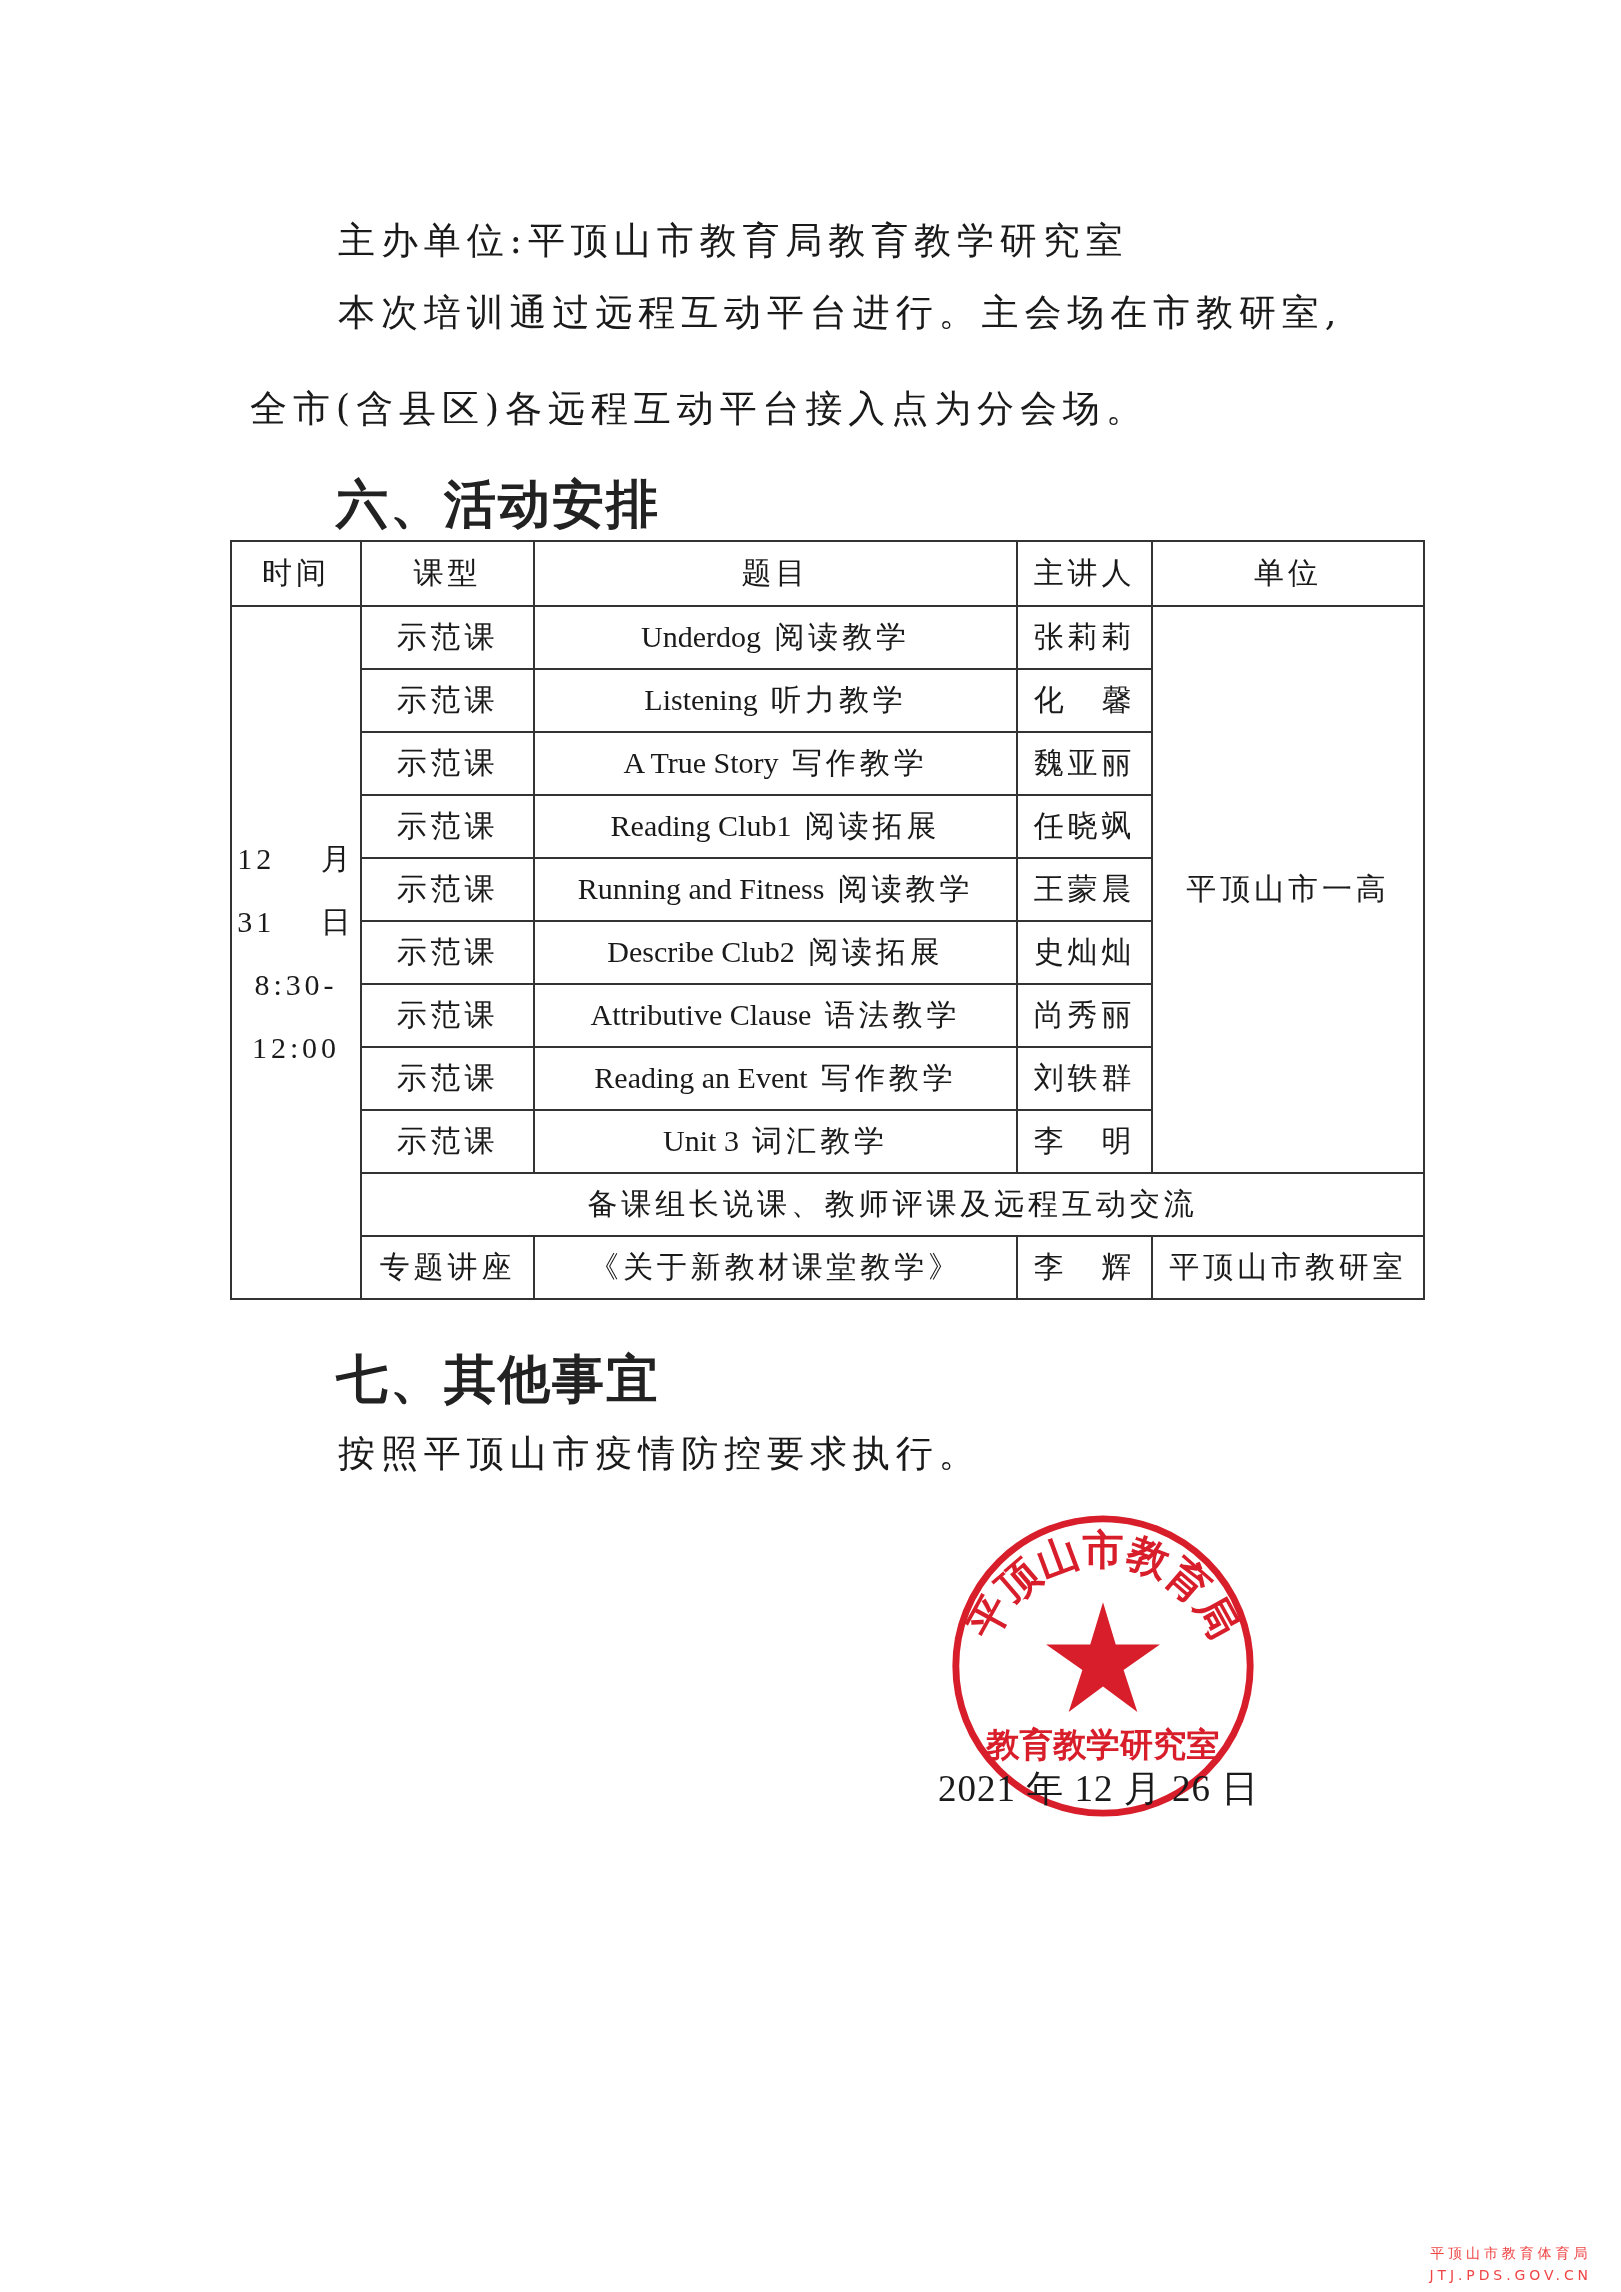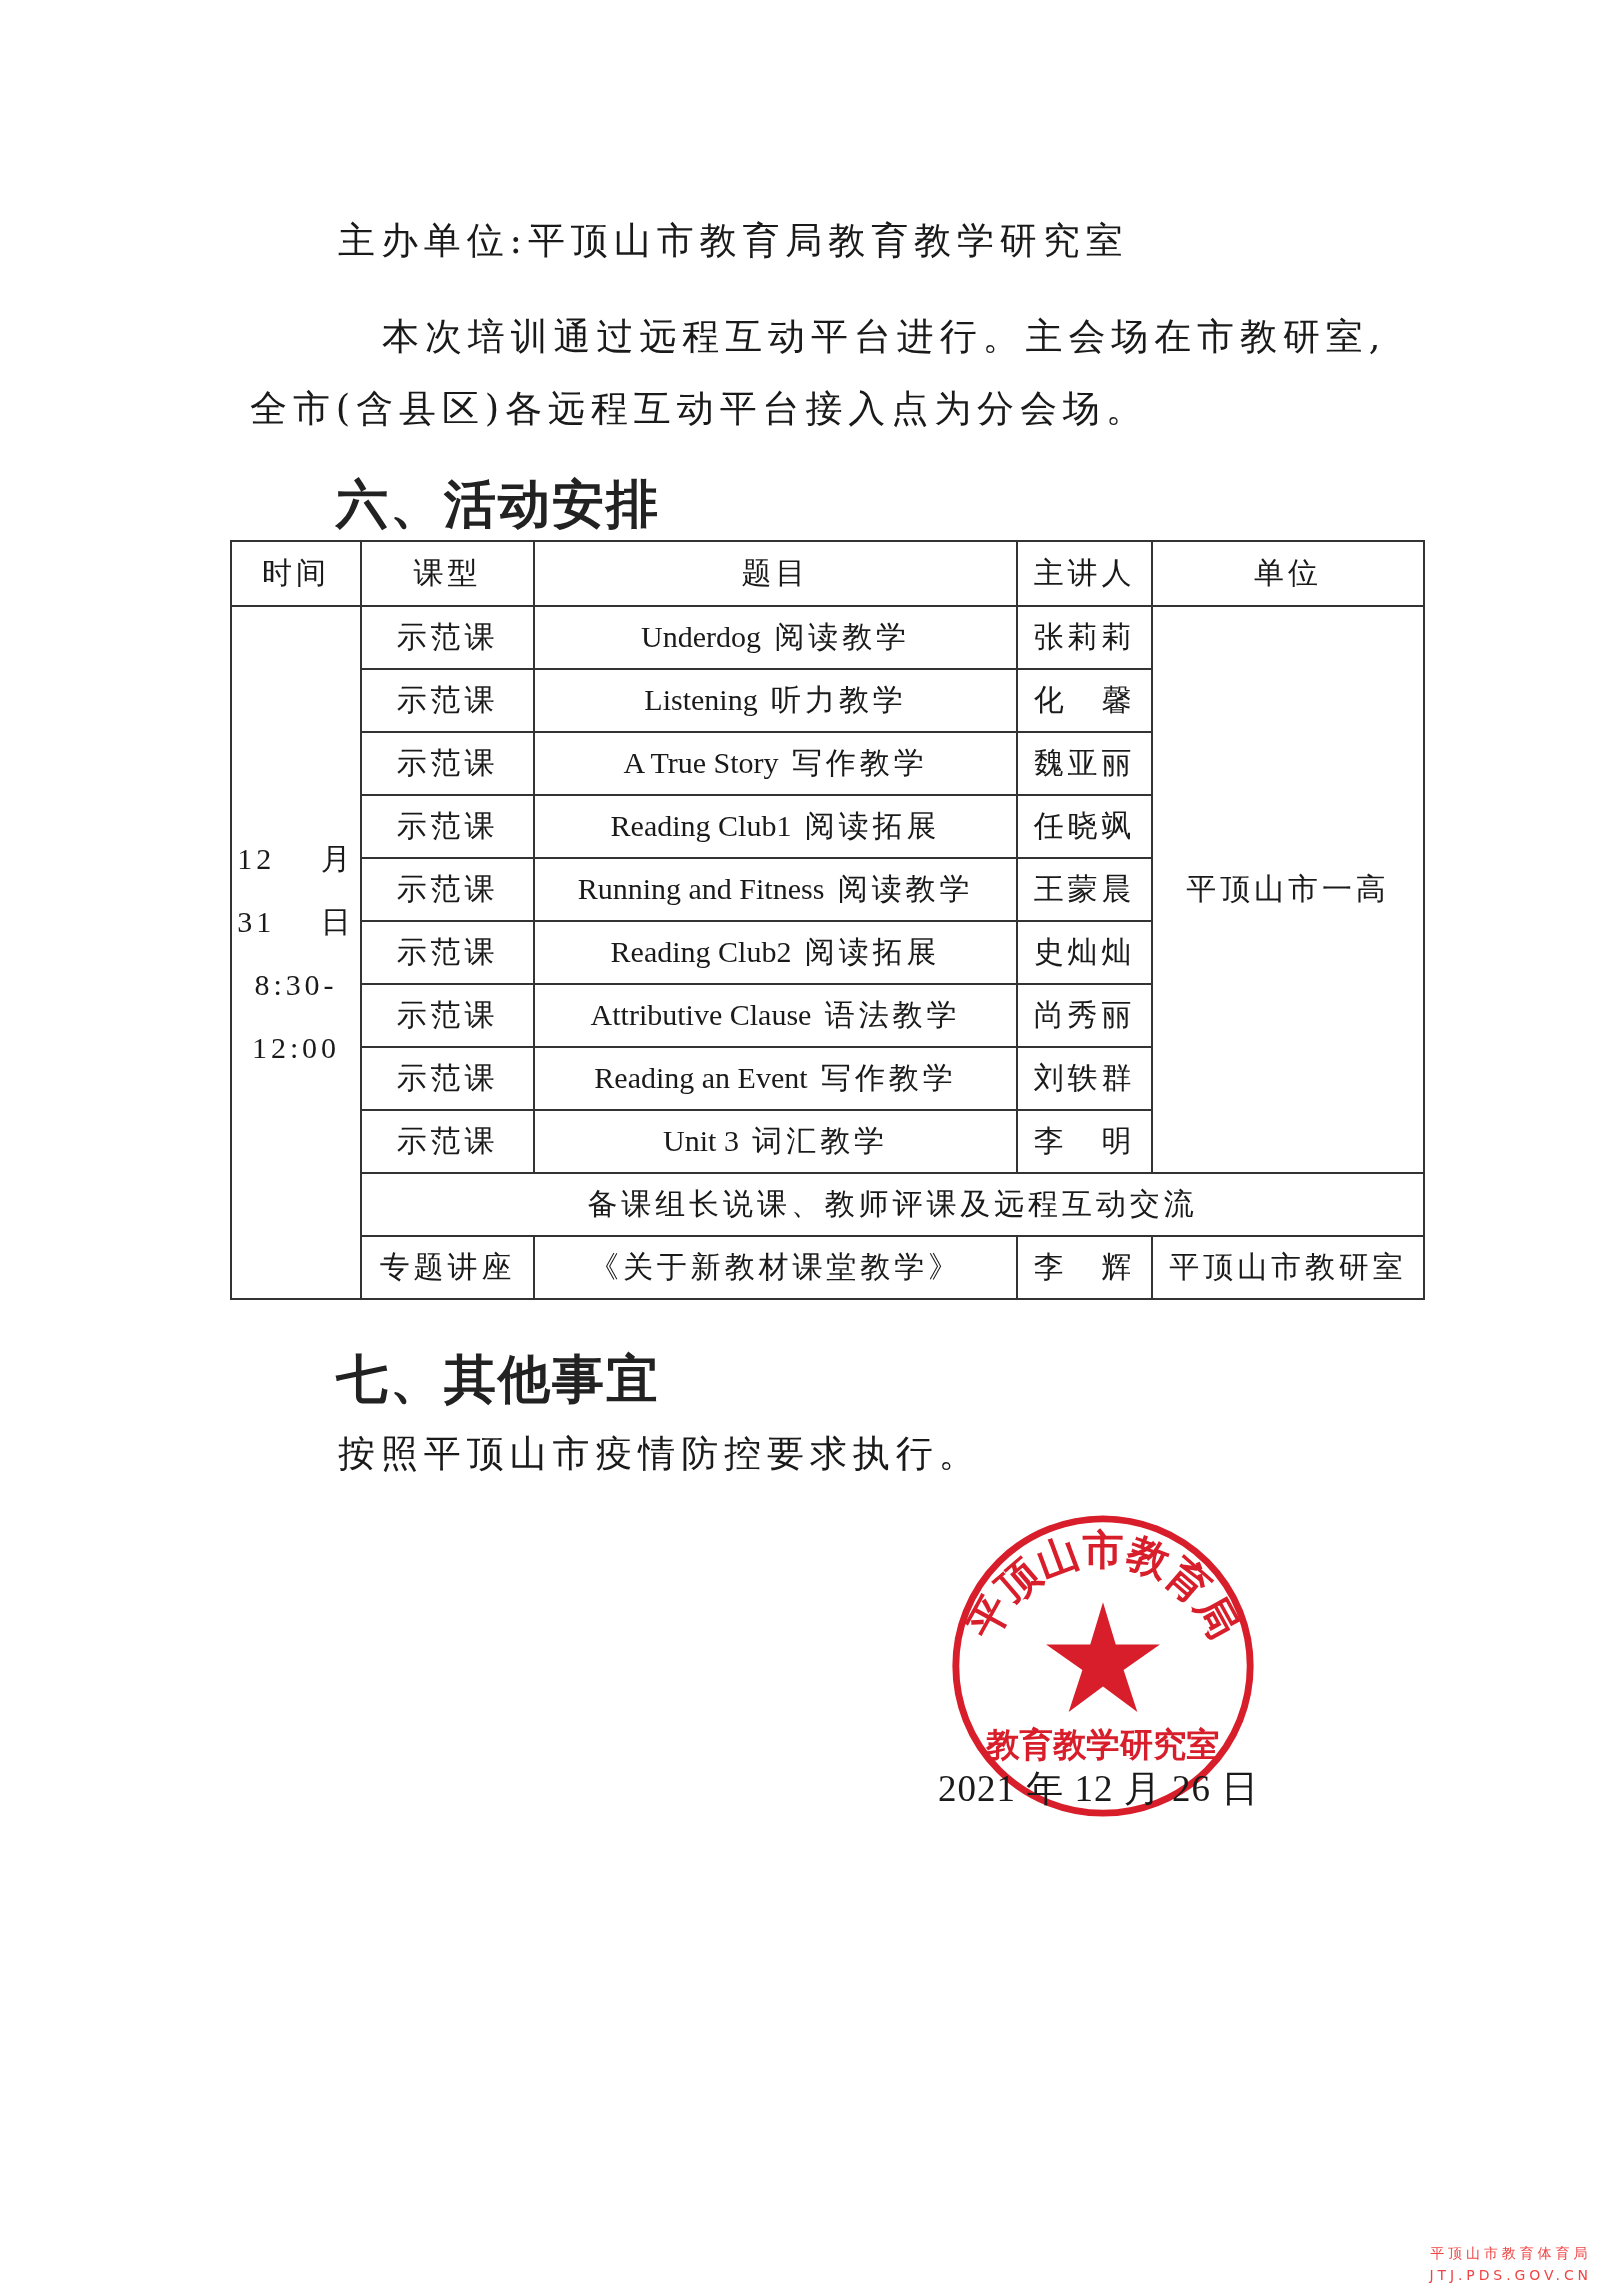--- a/index.html
+++ b/index.html
@@ -19,21 +19,21 @@
   .stamp { position:absolute; left:946px; top:1509px; width:314px; height:314px; }
   .date { position:absolute; left:919px; top:1764px; font-size:37px; font-family:"Liberation Serif", serif;
           white-space:nowrap; letter-spacing:1px;margin-left:19px; }
   .wm { position:absolute; right:29px; top:2243px; text-align:center; color:#ef4444;
         font-family:"DejaVu Sans", sans-serif; font-size:14px; letter-spacing:3.9px; line-height:21.6px; }
 </style>
 </head>
 <body>
 
 <div class="para" style="left:338px; top:216px;">主办单位:平顶山市教育局教育教学研究室</div>
-<div class="para" style="left:338px; top:312px;margin-left:44px;">本次培训通过远程互动平台进行。主会场在市教研室,</div>
+<div class="para" style="left:338px; top:288px;">本次培训通过远程互动平台进行。主会场在市教研室,</div>
 <div class="para" style="left:250px; top:384px;">全市(含县区)各远程互动平台接入点为分会场。</div>
 
 <div class="heading" style="left:336px; top:470px;">六、活动安排</div>
 
 <table class="sched">
   <colgroup>
     <col style="width:130px">
       <col style="width:173px">
       <col style="width:483px">
       <col style="width:135px">
@@ -74,21 +74,21 @@
     <td><span class="en-part">Reading Club1</span> <span>阅读拓展</span></td>
     <td>任晓飒</td>
   </tr>
   <tr>
     <td>示范课</td>
     <td><span class="en-part">Running and Fitness</span> <span>阅读教学</span></td>
     <td>王蒙晨</td>
   </tr>
   <tr>
     <td>示范课</td>
-    <td><span class="en-part">Reading Club2</span> <span>阅读拓展</span></td>
+    <td><span class="en-part">Describe Club2</span> <span>阅读拓展</span></td>
     <td>史灿灿</td>
   </tr>
   <tr>
     <td>示范课</td>
     <td><span class="en-part">Attributive Clause</span> <span>语法教学</span></td>
     <td>尚秀丽</td>
   </tr>
   <tr>
     <td>示范课</td>
     <td><span class="en-part">Reading an Event</span> <span>写作教学</span></td>

